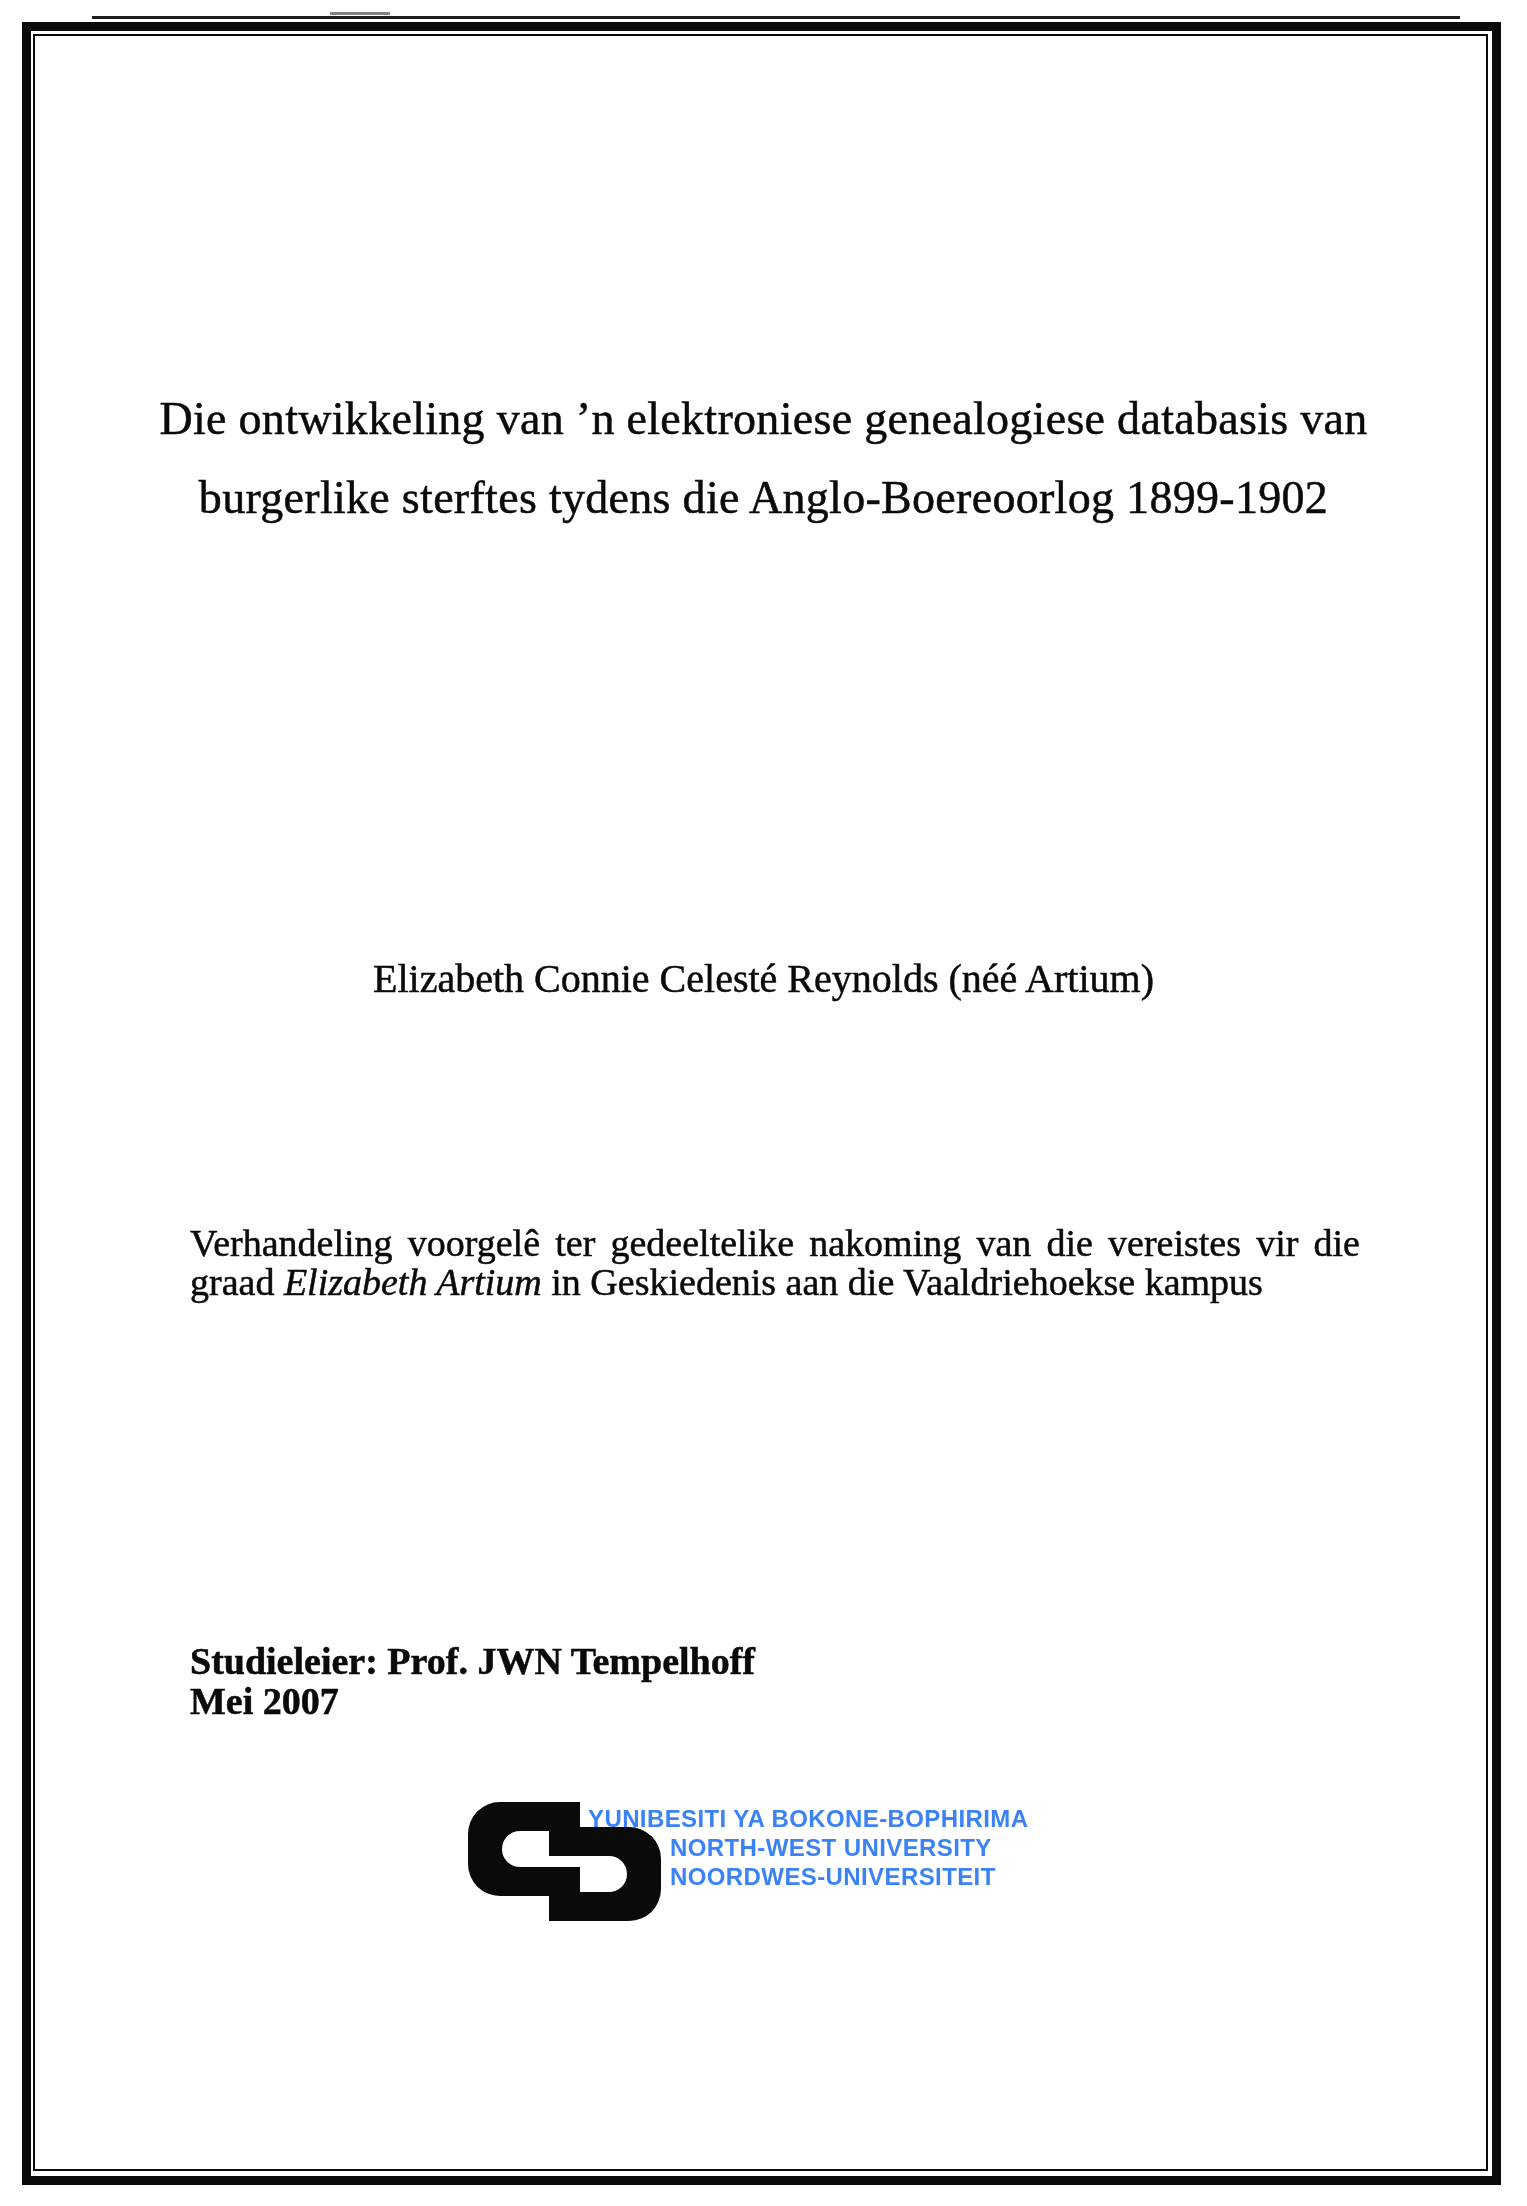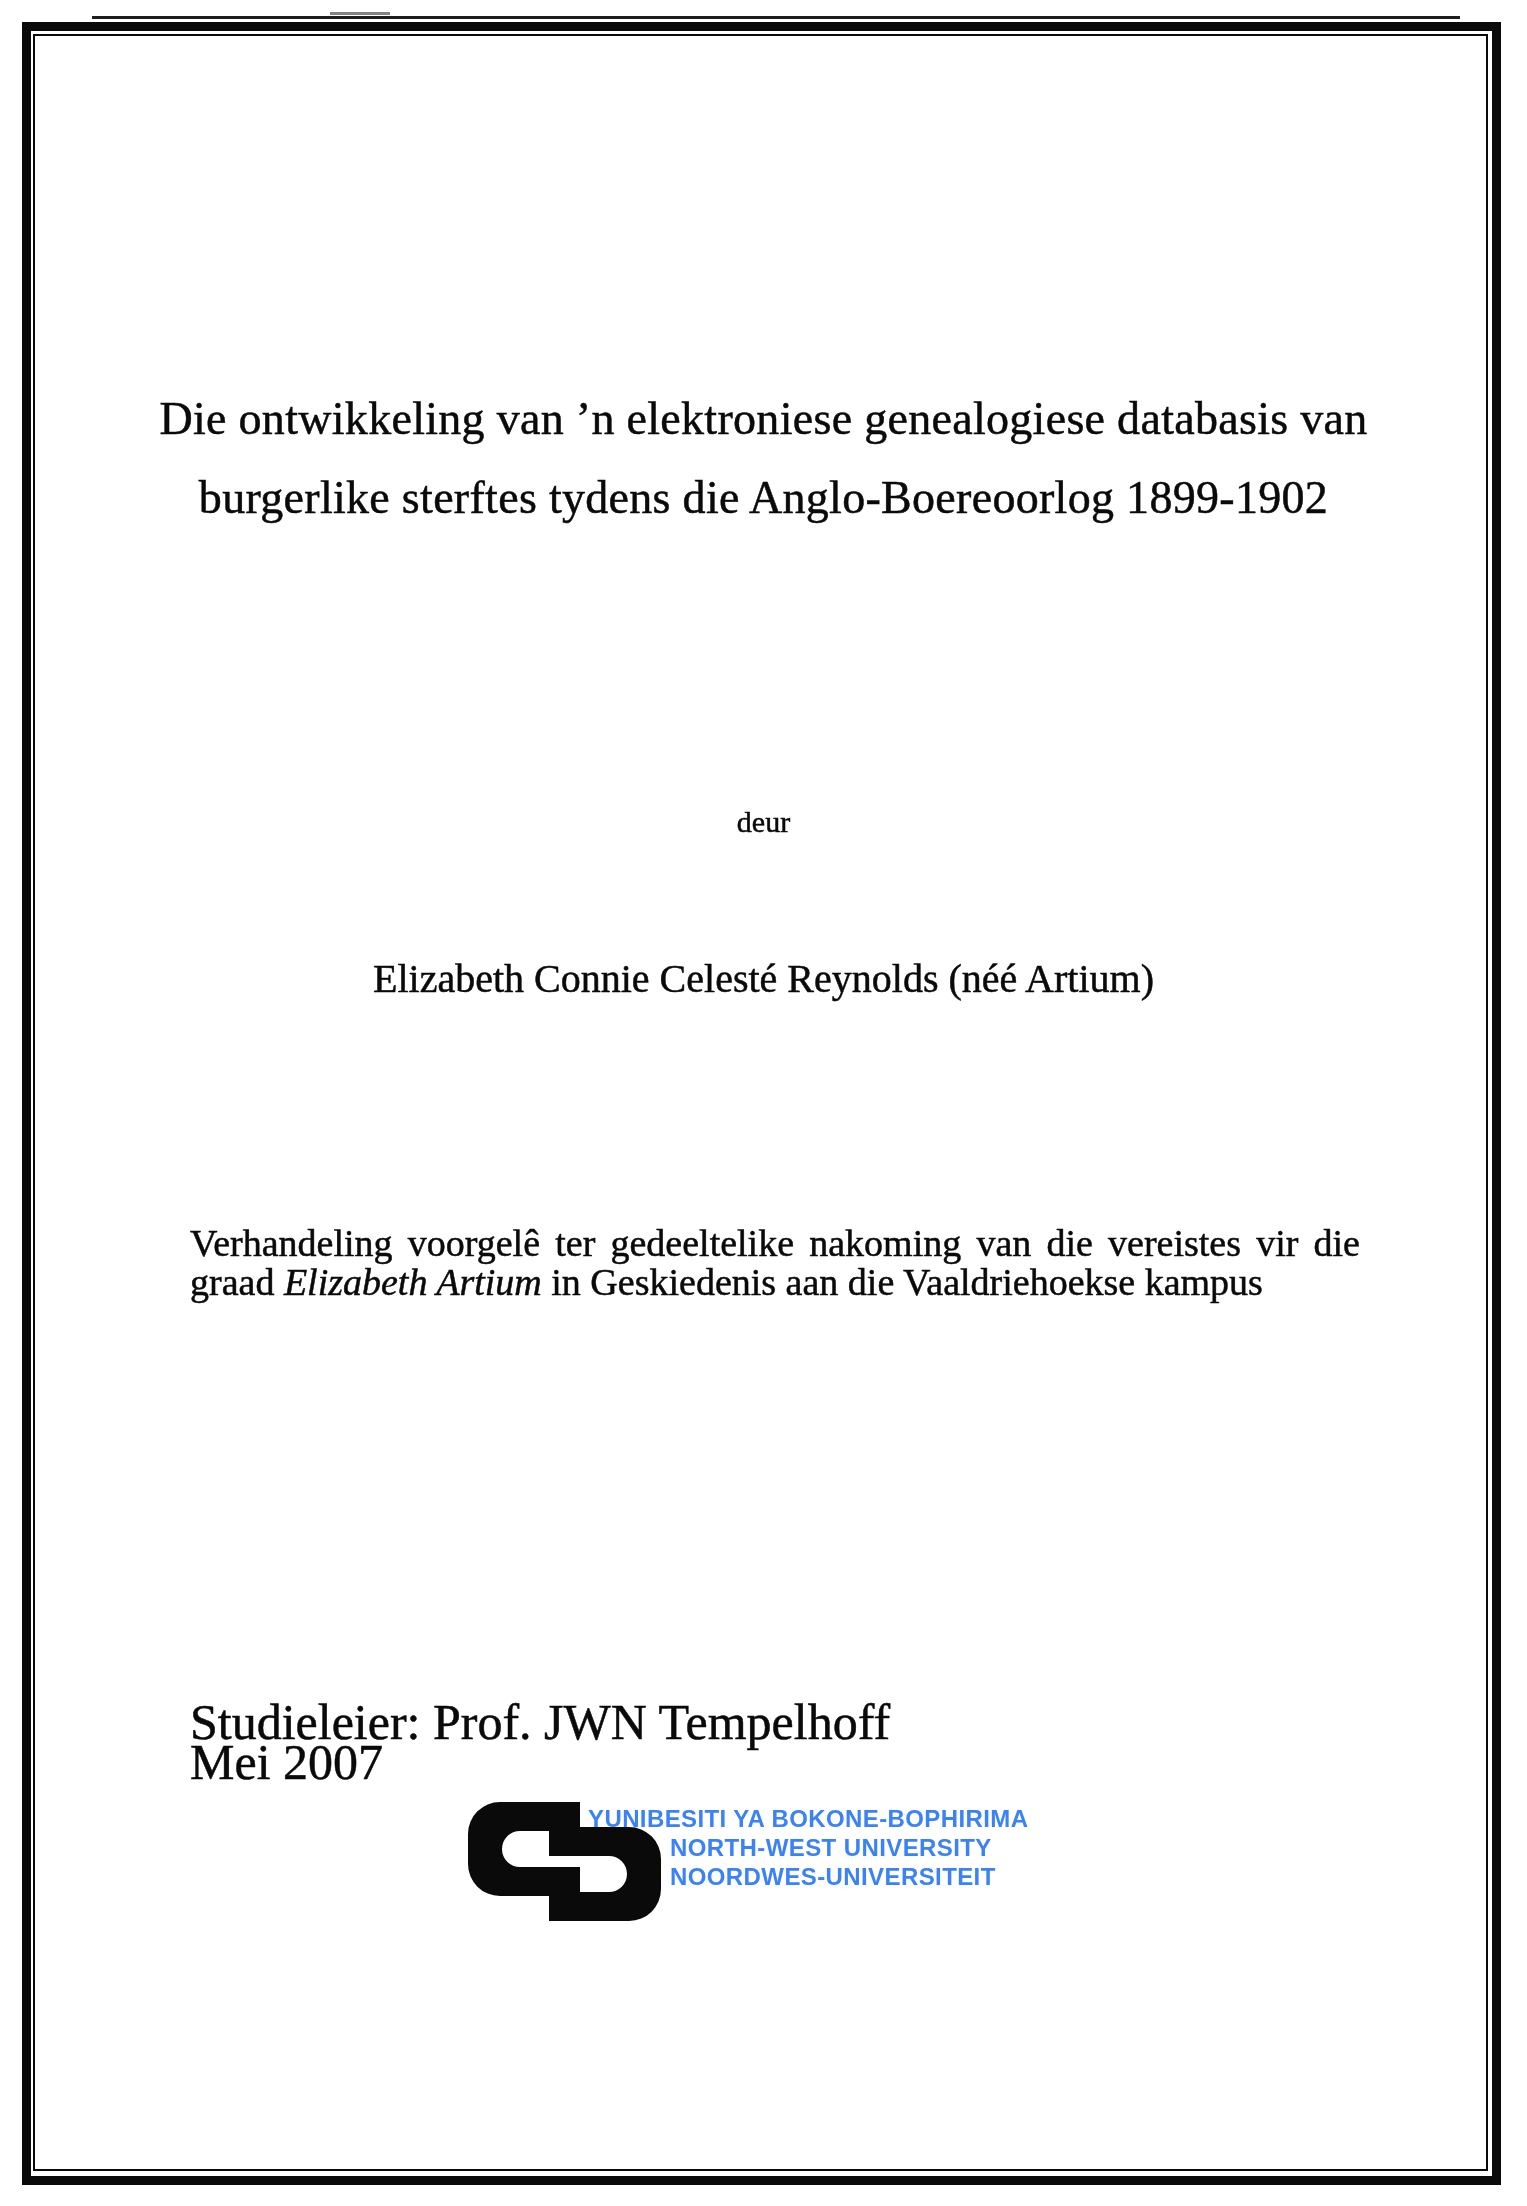--- a/index.html
+++ b/index.html
@@ -39,22 +39,22 @@
     position:absolute;left:0;top:956px;width:1527px;
     font-size:40px;line-height:46px;text-align:center;
   }
   .desc{
     position:absolute;left:190px;top:1224px;width:1170px;
     font-size:38px;line-height:39px;
   }
   .desc .just{text-align:justify;text-align-last:justify;}
   .it{font-style:italic;}
   .supervisor-block{
-    position:absolute;left:190px;top:1702px;width:900px;
-    font-size:50px;line-height:40px;
+    position:absolute;left:190px;top:1641px;width:900px;
+    font-size:38px;line-height:40px;font-weight:bold;
   }
   .logo{
     position:absolute;left:468px;top:1802px;width:620px;height:130px;
   }
   .logo-mark{position:absolute;left:0;top:0;}
   .logo-text{
     position:absolute;left:120px;top:2px;
     font-family:"Liberation Sans", sans-serif;
     font-weight:700;font-size:24px;line-height:29px;
     letter-spacing:.4px;color:#3b82f6;white-space:nowrap;
@@ -70,21 +70,20 @@
   <div class="scanline2"></div>
 
   <div class="frame-outer"></div>
   <div class="frame-inner"></div>
 
   <div class="title doc-text">
     <div>Die ontwikkeling van ’n elektroniese genealogiese databasis van</div>
     <div>burgerlike sterftes tydens die Anglo-Boereoorlog 1899-1902</div>
   </div>
 
-  <div class="byline doc-text">deur</div>
 
   <div class="author doc-text">Elizabeth Connie Celesté Reynolds (néé Artium)</div>
 
   <div class="desc doc-text">
     <div class="just">Verhandeling voorgelê ter gedeeltelike nakoming van die vereistes vir die</div>
     <div><span>graad </span><span class="it">Elizabeth Artium</span><span> in Geskiedenis aan die Vaaldriehoekse kampus</span></div>
   </div>
 
   <div class="supervisor-block doc-text">
     <div>Studieleier: Prof. JWN Tempelhoff</div>

